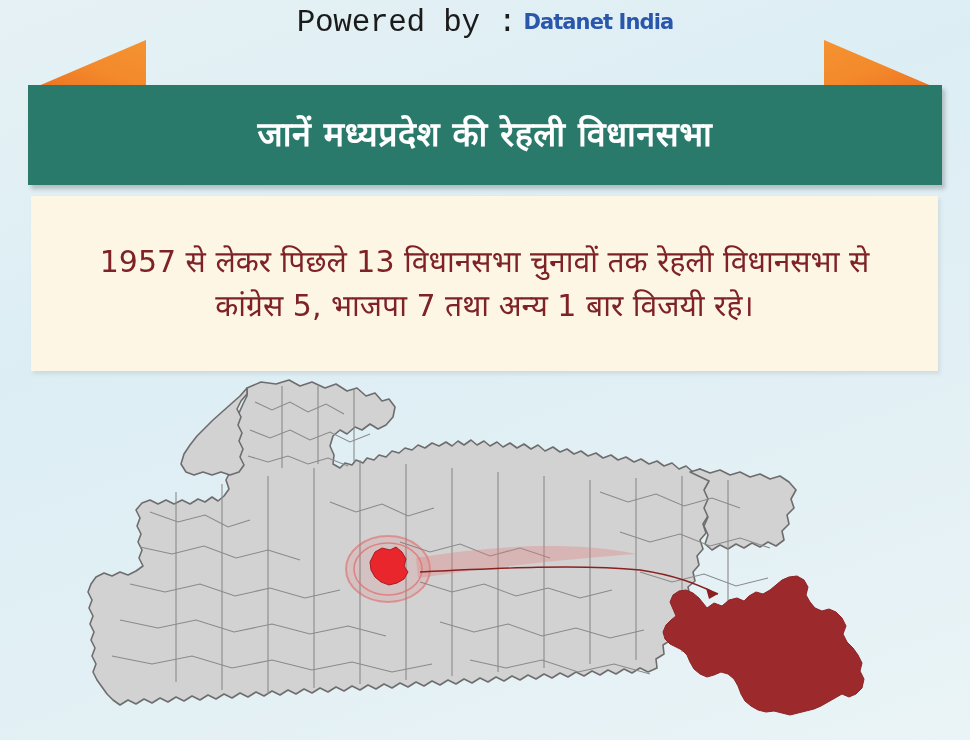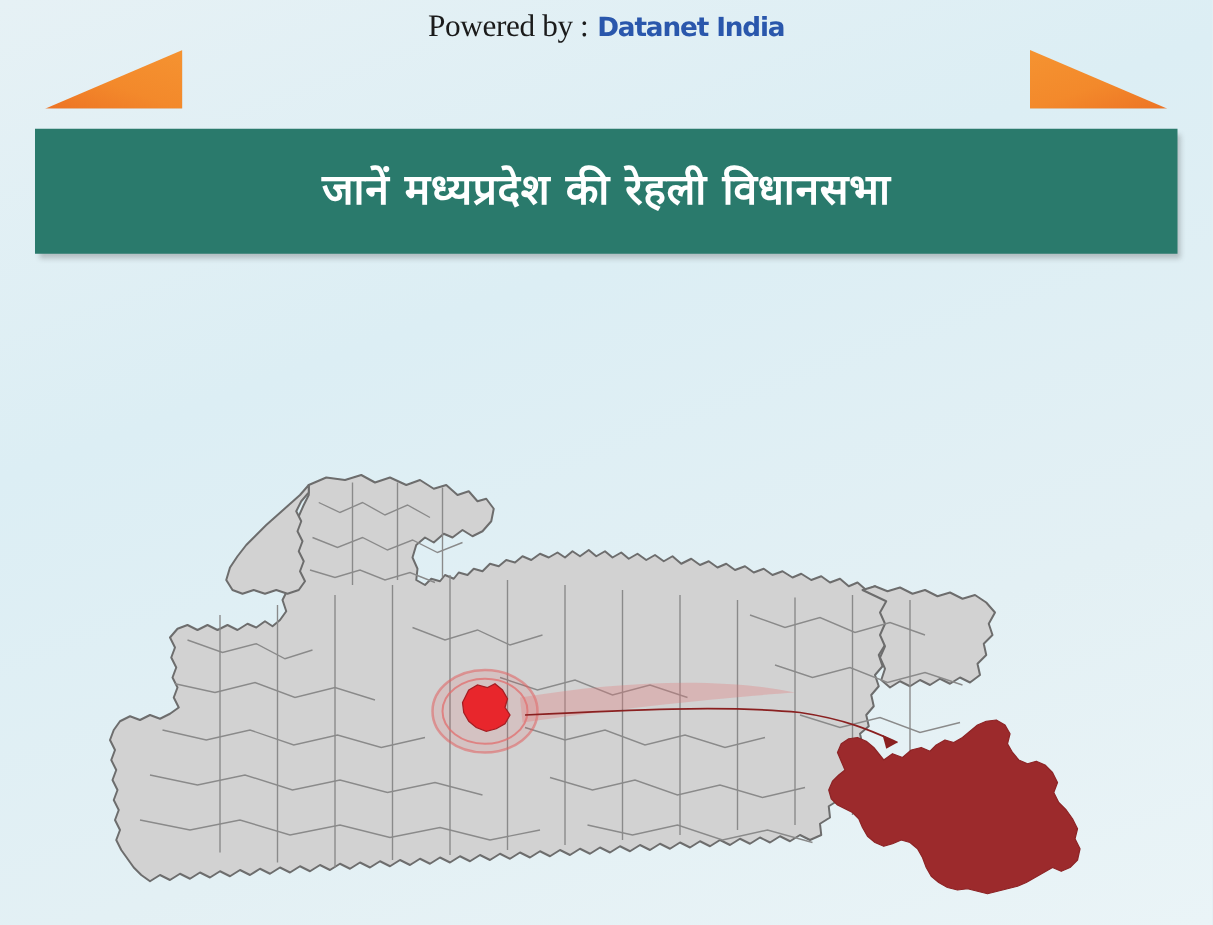--- a/index.html
+++ b/index.html
@@ -31,22 +31,22 @@
     width: 970px;
     height: 36px;
     display: flex;
     align-items: center;
     justify-content: center;
     gap: 7px;
     white-space: nowrap;
     z-index: 6;
   }
   .powered-label {
-    font-family: Liberation Serif, serif;
-    font-size: 25px;
+    font-family: Liberation Mono, monospace;
+    font-size: 31px;
     font-weight: 400;
     color: #1b1b1b;
     letter-spacing: -0.3px;
     text-align: center;
   }
   .powered-brand {
     font-family: "DejaVu Sans", sans-serif;
     font-size: 21px;
     font-weight: bold;
     color: #2a57ac;
@@ -84,21 +84,20 @@
     position: absolute;
     left: 28px;
     top: 45px;
     width: 914px;
     height: 100px;
     background: #2a7a6c;
     box-shadow: 3px 4px 4px rgba(60,60,60,0.27);
     display: flex;
     align-items: center;
     justify-content: center;
-    margin-top: 18px;
   }
   .ribbon-title {
     font-family: "DejaVu Sans", "Liberation Sans", sans-serif;
     font-size: 34px;
     font-weight: bold;
     color: #ffffff;
     text-align: center;
     line-height: 1.1;
     padding: 0 24px;
     letter-spacing: 0.5px;
@@ -197,20 +196,23 @@
   </div>
 
   <div class="ribbon">
     <div class="ribbon-flap left"></div>
     <div class="ribbon-flap right"></div>
     <div class="ribbon-body">
       <div class="ribbon-title">जानें मध्यप्रदेश की रेहली  विधानसभा</div>
     </div>
   </div>
 
+  <div class="desc-box">
+    <div class="desc-text">1957 से लेकर पिछले 13 विधानसभा चुनावों तक रेहली विधानसभा से कांग्रेस 5, भाजपा 7 तथा अन्य 1 बार विजयी रहे।</div>
+  </div>
 
   <div class="map-area">
     <svg class="map-svg" viewBox="0 0 970 368" xmlns="http://www.w3.org/2000/svg">
 
       <g>
         <path class="state-poly" d="M247 16 L261 10 L276 12 L289 8 L300 14 L312 10 L325 16 L336 12 L347 19
              L357 16 L366 24 L375 21 L382 29 L389 27 L395 35 L393 45 L386 53 L378 57
              L370 52 L362 58 L355 55 L347 62 L340 58 L333 64 L330 74 L334 83 L333 92
              L340 96 L345 91 L352 93 L356 88 L363 91 L367 86 L374 88 L379 83 L386 85
              L392 79 L399 81 L405 76 L412 78 L418 73 L425 76 L432 71 L439 74 L446 70

